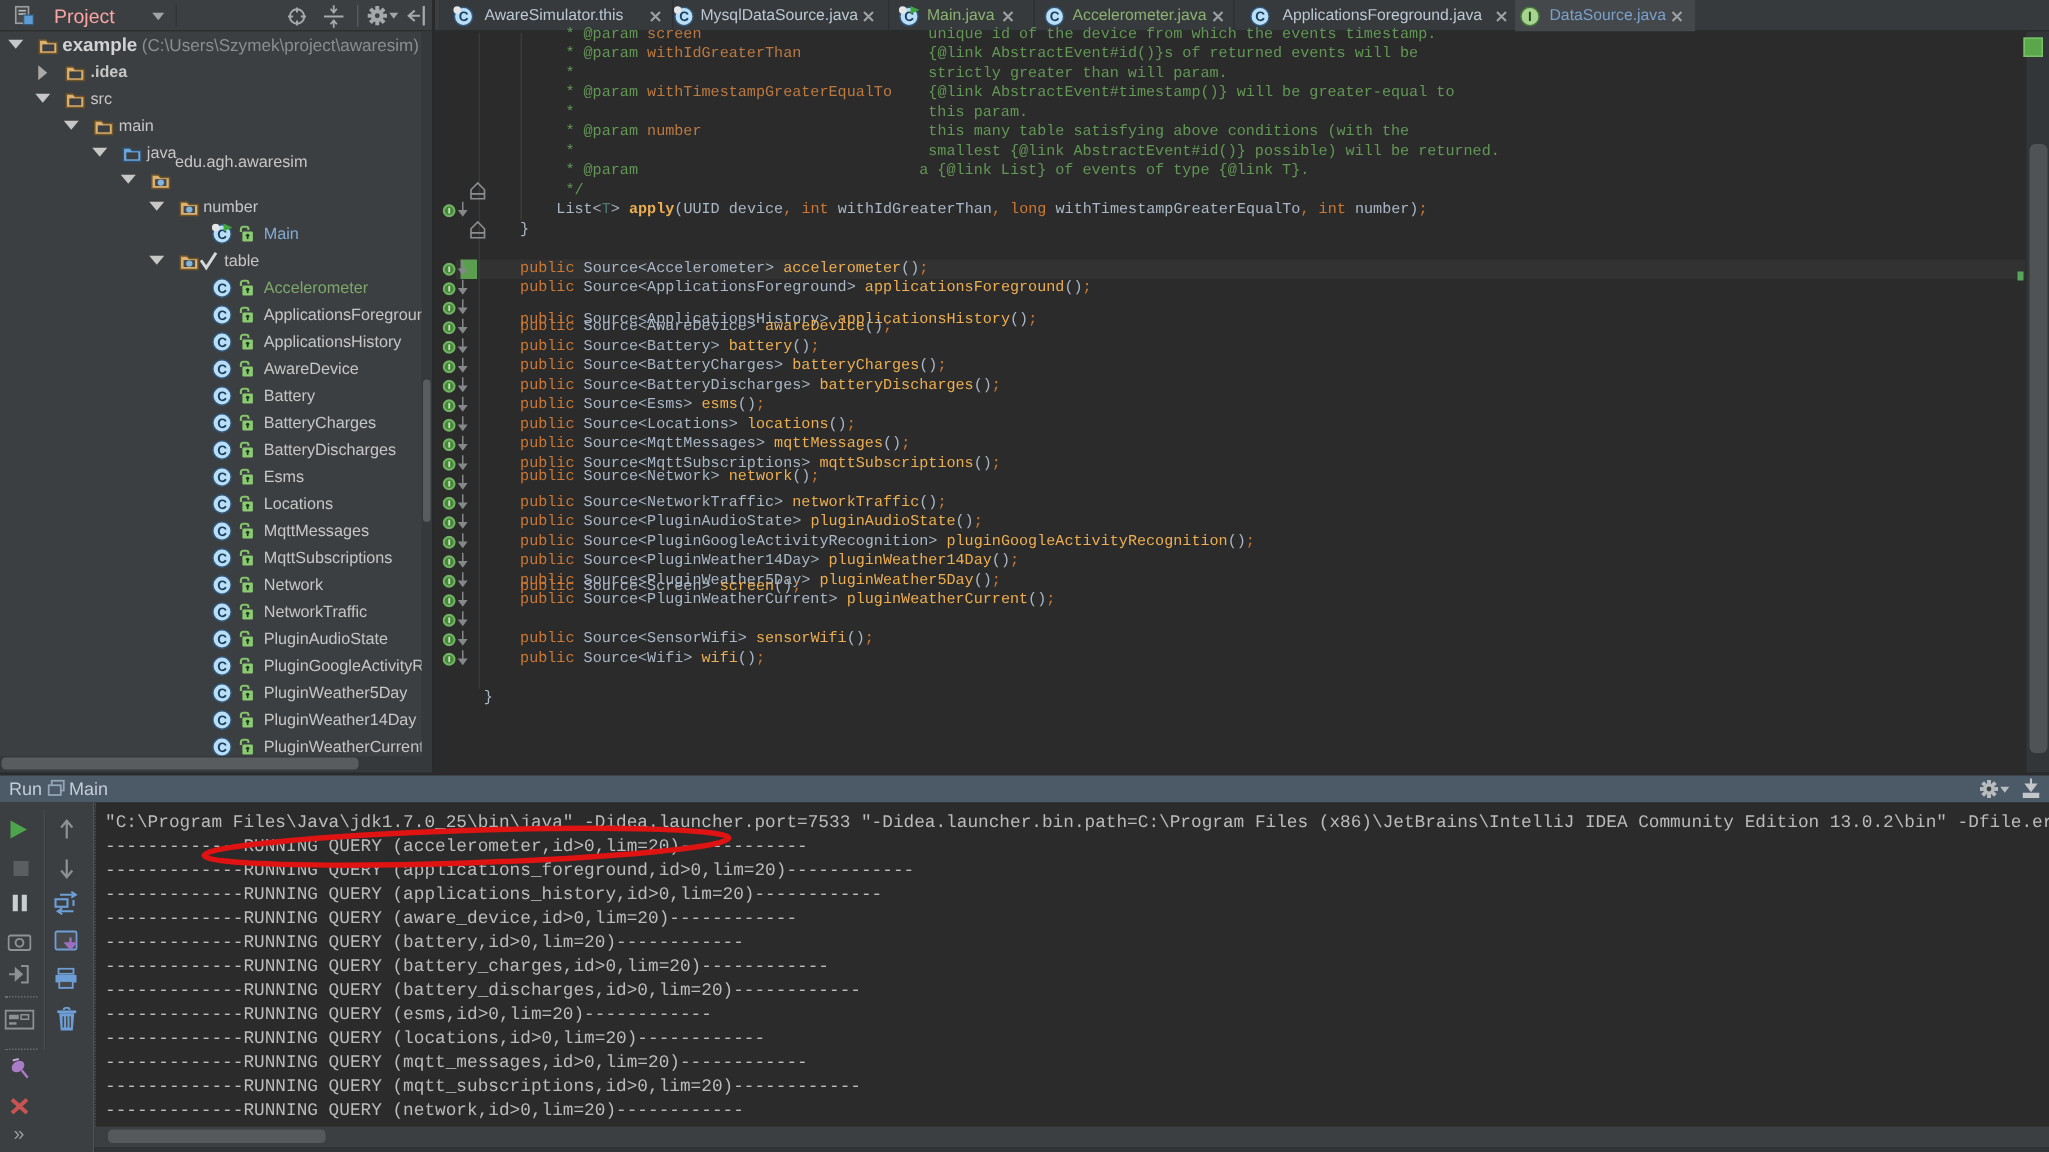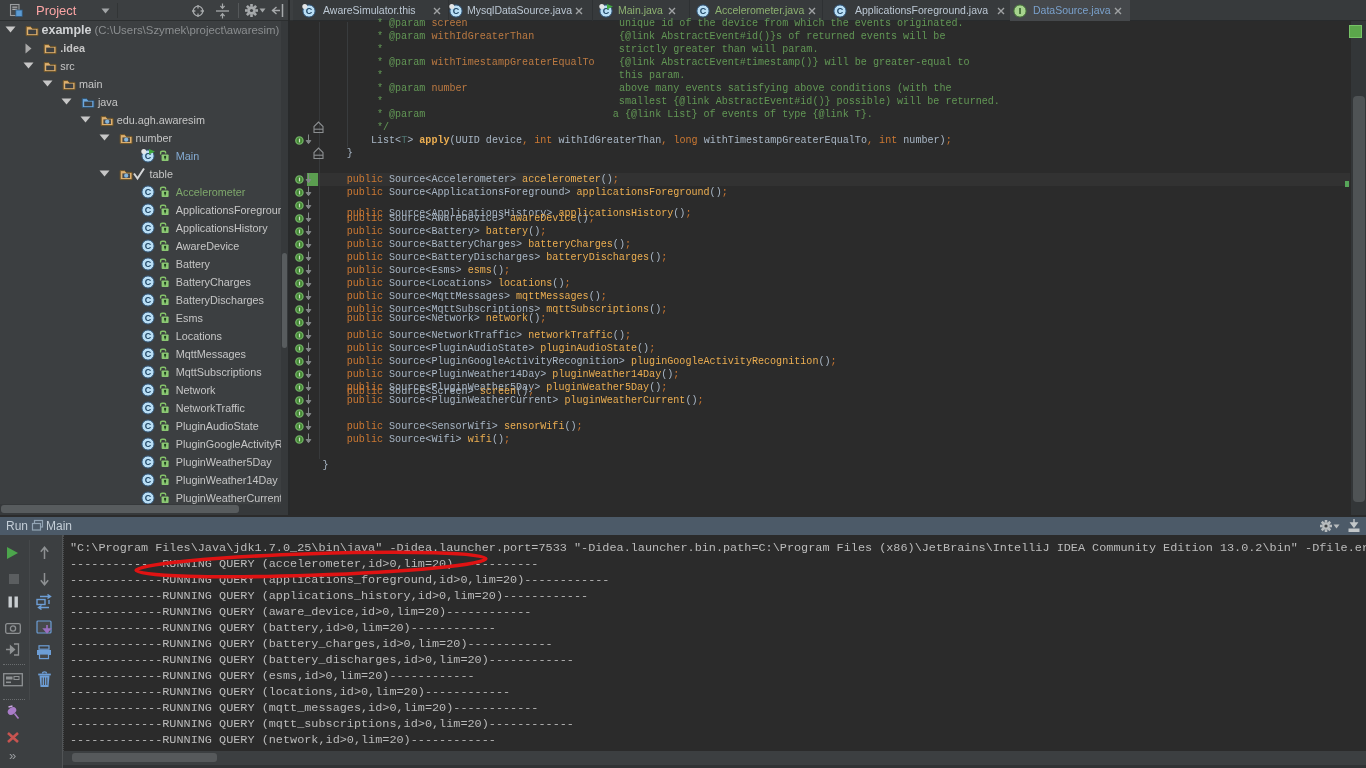--- a/index.html
+++ b/index.html
@@ -153,21 +153,21 @@
   </svg>
 <div class="tr" style="left:97.9px;top:93px;color:#c6c6c6;font-weight:normal">java</div>
 <svg style="position:absolute;left:79.7px;top:116px" width="11" height="7" viewBox="0 0 11 7">
     <path d="M0.5 0.5 L10.5 0.5 L5.5 6.5 Z" fill="#c7c7c7"></path>
   </svg>
 <svg style="position:absolute;left:99.7px;top:113.5px" width="14" height="13" viewBox="0 0 14 13">
     <path d="M1.2 11.6 V2.6 H5.6 L7.2 4.4 H13 V11.6 Z" fill="#deb06f" stroke="#6e5428" stroke-width="1"></path>
     <rect x="3.4" y="5.4" width="7.6" height="4.6" fill="#46494b"></rect>
     <circle cx="7.2" cy="7.7" r="2.1" fill="#83b4dc"></circle>
   </svg>
-<div class="tr" style="left:116.7px;top:111px;color:#c6c6c6;font-weight:normal">edu.agh.awaresim</div>
+<div class="tr" style="left:116.7px;top:99px;color:#c6c6c6;font-weight:normal">edu.agh.awaresim</div>
 <svg style="position:absolute;left:98.5px;top:134px" width="11" height="7" viewBox="0 0 11 7">
     <path d="M0.5 0.5 L10.5 0.5 L5.5 6.5 Z" fill="#c7c7c7"></path>
   </svg>
 <svg style="position:absolute;left:118.5px;top:131.5px" width="14" height="13" viewBox="0 0 14 13">
     <path d="M1.2 11.6 V2.6 H5.6 L7.2 4.4 H13 V11.6 Z" fill="#deb06f" stroke="#6e5428" stroke-width="1"></path>
     <rect x="3.4" y="5.4" width="7.6" height="4.6" fill="#46494b"></rect>
     <circle cx="7.2" cy="7.7" r="2.1" fill="#83b4dc"></circle>
   </svg>
 <div class="tr" style="left:135.5px;top:129px;color:#c6c6c6;font-weight:normal">number</div>
 <svg style="position:absolute;left:140.8px;top:149px" width="14" height="14" viewBox="0 0 14 14">
@@ -395,26 +395,26 @@
 <div class="tr" style="left:175.8px;top:489px;color:#c6c6c6;font-weight:normal">PluginWeatherCurrent</div>
 <div class="a" style="left:281px;top:21px;width:7px;height:484px;background:#36393b"></div>
 <div class="a" style="left:282px;top:253px;width:5px;height:95px;background:#585c5e;border-radius:3px"></div>
 <div class="a" style="left:0;top:504px;width:288px;height:11px;background:#36393b"></div>
 <div class="a" style="left:1px;top:505px;width:238px;height:8px;background:#585c5e;border-radius:3px"></div>
 <div class="a" style="left:290px;top:21px;width:1076px;height:494px;background:#2b2b2b"></div>
 <div class="a" style="left:304px;top:172.9px;width:1046px;height:13px;background:#323232"></div>
 <div class="a" style="left:306.5px;top:172.9px;width:11px;height:13px;background:#5b9e50"></div>
 <div class="a" style="left:318.5px;top:22px;width:1px;height:437px;background:#37393b"></div>
 <div class="a" style="left:346.8px;top:22px;width:1px;height:125px;background:#393c3e"></div>
-<div class="cl" style="top:16.9px"><span class="doc">         * @param </span><span class="pn">screen</span>                         <span class="doc">unique id of the device from which the events originated.</span></div>
+<div class="cl" style="top:16.9px"><span class="doc">         * @param </span><span class="pn">screen</span>                         <span class="doc">unique id of the device from which the events timestamp.</span></div>
 <div class="cl" style="top:29.9px"><span class="doc">         * @param </span><span class="pn">withIdGreaterThan</span>              <span class="doc">{@link AbstractEvent#id()}s of returned events will be</span></div>
 <div class="cl" style="top:42.9px"><span class="doc">         * </span>                                      <span class="doc">strictly greater than will param.</span></div>
 <div class="cl" style="top:55.9px"><span class="doc">         * @param </span><span class="pn">withTimestampGreaterEqualTo</span>    <span class="doc">{@link AbstractEvent#timestamp()} will be greater-equal to</span></div>
 <div class="cl" style="top:68.9px"><span class="doc">         * </span>                                      <span class="doc">this param.</span></div>
-<div class="cl" style="top:81.9px"><span class="doc">         * @param </span><span class="pn">number</span>                         <span class="doc">above many events satisfying above conditions (with the</span></div>
+<div class="cl" style="top:81.9px"><span class="doc">         * @param </span><span class="pn">number</span>                         <span class="doc">this many table satisfying above conditions (with the</span></div>
 <div class="cl" style="top:94.9px"><span class="doc">         * </span>                                      <span class="doc">smallest {@link AbstractEvent#id()} possible) will be returned.</span></div>
 <div class="cl" style="top:107.9px"><span class="doc">         * @param</span>                               <span class="doc">a {@link List} of events of type {@link T}.</span></div>
 <div class="cl" style="top:120.9px"><span class="doc">         */</span></div>
 <div class="cl" style="top:133.9px">        List&lt;<span class="tp">T</span>&gt; <span class="mt" style="font-weight:bold">apply</span>(UUID device<span class="kw">,</span> <span class="kw">int</span> withIdGreaterThan<span class="kw">,</span> <span class="kw">long</span> withTimestampGreaterEqualTo<span class="kw">,</span> <span class="kw">int</span> number)<span class="kw">;</span></div>
 <div class="cl" style="top:146.9px">    }</div>
 <div class="cl" style="top:172.9px">    <span class="kw">public</span> Source&lt;Accelerometer&gt; <span class="mt">accelerometer</span>()<span class="kw">;</span></div>
 <div class="cl" style="top:185.9px">    <span class="kw">public</span> Source&lt;ApplicationsForeground&gt; <span class="mt">applicationsForeground</span>()<span class="kw">;</span></div>
 <div class="cl" style="top:207px">    <span class="kw">public</span> Source&lt;ApplicationsHistory&gt; <span class="mt">applicationsHistory</span>()<span class="kw">;</span></div>
 <div class="cl" style="top:211.9px">    <span class="kw">public</span> Source&lt;AwareDevice&gt; <span class="mt">awareDevice</span>()<span class="kw">;</span></div>
 <div class="cl" style="top:224.9px">    <span class="kw">public</span> Source&lt;Battery&gt; <span class="mt">battery</span>()<span class="kw">;</span></div>

